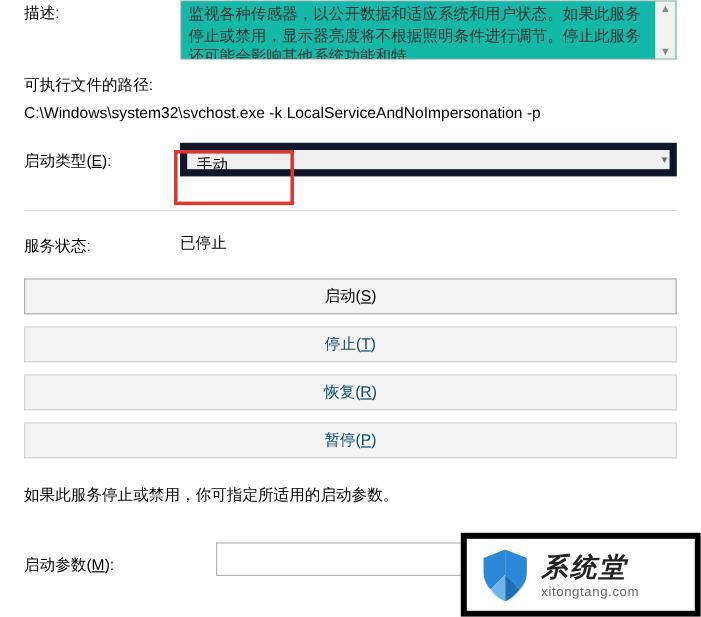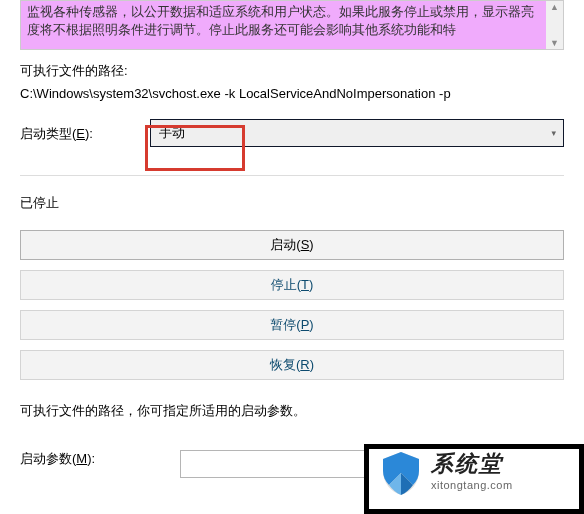--- a/index.html
+++ b/index.html
@@ -23,21 +23,21 @@
     }
     .label {
       width: 130px;
       flex-shrink: 0;
       padding-top: 2px;
     }
     .desc-box {
       flex: 1;
       height: 50px;
       border: 1px solid #ccc;
-      background: #f0abfc;
+      background: #14b8a6;
       overflow: hidden;
       position: relative;
       padding: 2px 20px 2px 6px;
       line-height: 1.35;
       color: #333;
     }
     .desc-scroll {
       position: absolute;
       right: 0; top: 0; bottom: 0;
       width: 17px;
@@ -60,21 +60,21 @@
       align-items: center;
       margin-bottom: 20px;
     }
     .select-wrap {
       flex: 1;
       position: relative;
     }
     .select {
       width: 100%;
       height: 28px;
-      border: 1px solid #0f172a;
+      border: 6px solid #0f172a;
       background: #efefef;
       padding: 0 26px 0 8px;
       line-height: 26px;
       cursor: default;
     }
     .select-arrow {
       position: absolute;
       right: 8px;
       top: 50%;
       transform: translateY(-50%);
@@ -113,21 +113,21 @@
     }
     .btn.disabled {
       color: #0c4a6e;
       background: #f3f3f3;
       border-color: #d4d4d4;
       cursor: default;
     }
     .hint { margin-bottom: 30px; }
     .param-row {
       display: flex;
-      align-items: flex-start;
+      align-items: flex-end;
       margin-bottom: 44px;
     }
     .param-label { width: 160px; }
     .param-input {
       flex: 1;
       height: 28px;
       border: 1px solid #b5b5b5;
       background: #fff;
       padding: 0 6px;
       font-family: inherit;
@@ -151,26 +151,26 @@
       background: #737373;
       text-align: center;
       line-height: 28px;
       cursor: pointer;
       margin-right: 90px;
     }
     .watermark {
       position: absolute;
       right: 0;
       bottom: 0;
-      width: 220px;
+      width: 200px;
       height: 70px;
       background: #fff;
       border: 5px solid #000;
       display: flex;
-      align-items: flex-start;
+      align-items: center;
       padding: 0 8px;
     }
     .shield {
       width: 48px;
       height: 48px;
       position: relative;
       flex-shrink: 0;
     }
     .shield svg { width: 48px; height: 48px; }
     .wm-text { margin-left: 6px; display: flex; flex-direction: column; }
@@ -187,20 +187,21 @@
       letter-spacing: 0.5px;
     }
     .underline { text-decoration: underline; }
   </style>
 </head>
 <body>
 
 <div class="content">
 
   <div class="row">
+    <div class="label">描述:</div>
     <div class="desc-box">
       <span>监视各种传感器，以公开数据和适应系统和用户状态。如果此服务停止或禁用，显示器亮度将不根据照明条件进行调节。停止此服务还可能会影响其他系统功能和特</span>
       <div class="desc-scroll">
         <span>▲</span>
         <span>▼</span>
       </div>
     </div>
   </div>
 
   <div class="path-block">
@@ -218,39 +219,40 @@
       </div>
       <span class="select-arrow">▾</span>
     </div>
   </div>
 
   <div class="highlight-box" style="left:145px; top:125px; width:100px; height:46px;"></div>
 
   <hr class="sep">
 
   <div class="status-row">
+    <div class="label">服务状态:</div>
     <div>已停止</div>
   </div>
 
   <div class="btn-row">
     <div class="btn">
       <span>启动(</span><span class="underline">S</span><span>)</span>
     </div>
     <div class="btn disabled">
       <span>停止(</span><span class="underline">T</span><span>)</span>
     </div>
     <div class="btn disabled">
+      <span>恢复(</span><span class="underline">R</span><span>)</span>
+    </div>
+    <div class="btn disabled">
       <span>暂停(</span><span class="underline">P</span><span>)</span>
     </div>
-    <div class="btn disabled">
-      <span>恢复(</span><span class="underline">R</span><span>)</span>
-    </div>
-  </div>
-
-  <div class="hint">可执行文件的路径，你可指定所适用的启动参数。</div>
+  </div>
+
+  <div class="hint">如果此服务停止或禁用，你可指定所适用的启动参数。</div>
 
   <div class="param-row">
     <div class="param-label">
       <span>启动参数(</span><span class="underline">M</span><span>):</span>
     </div>
     <input class="param-input" type="text" value="" style="">
   </div>
 
 </div>
 

